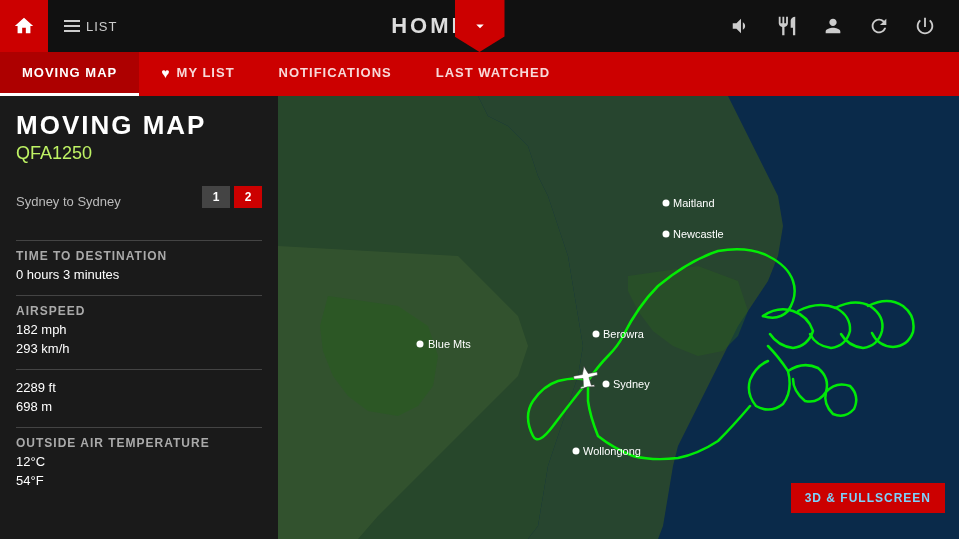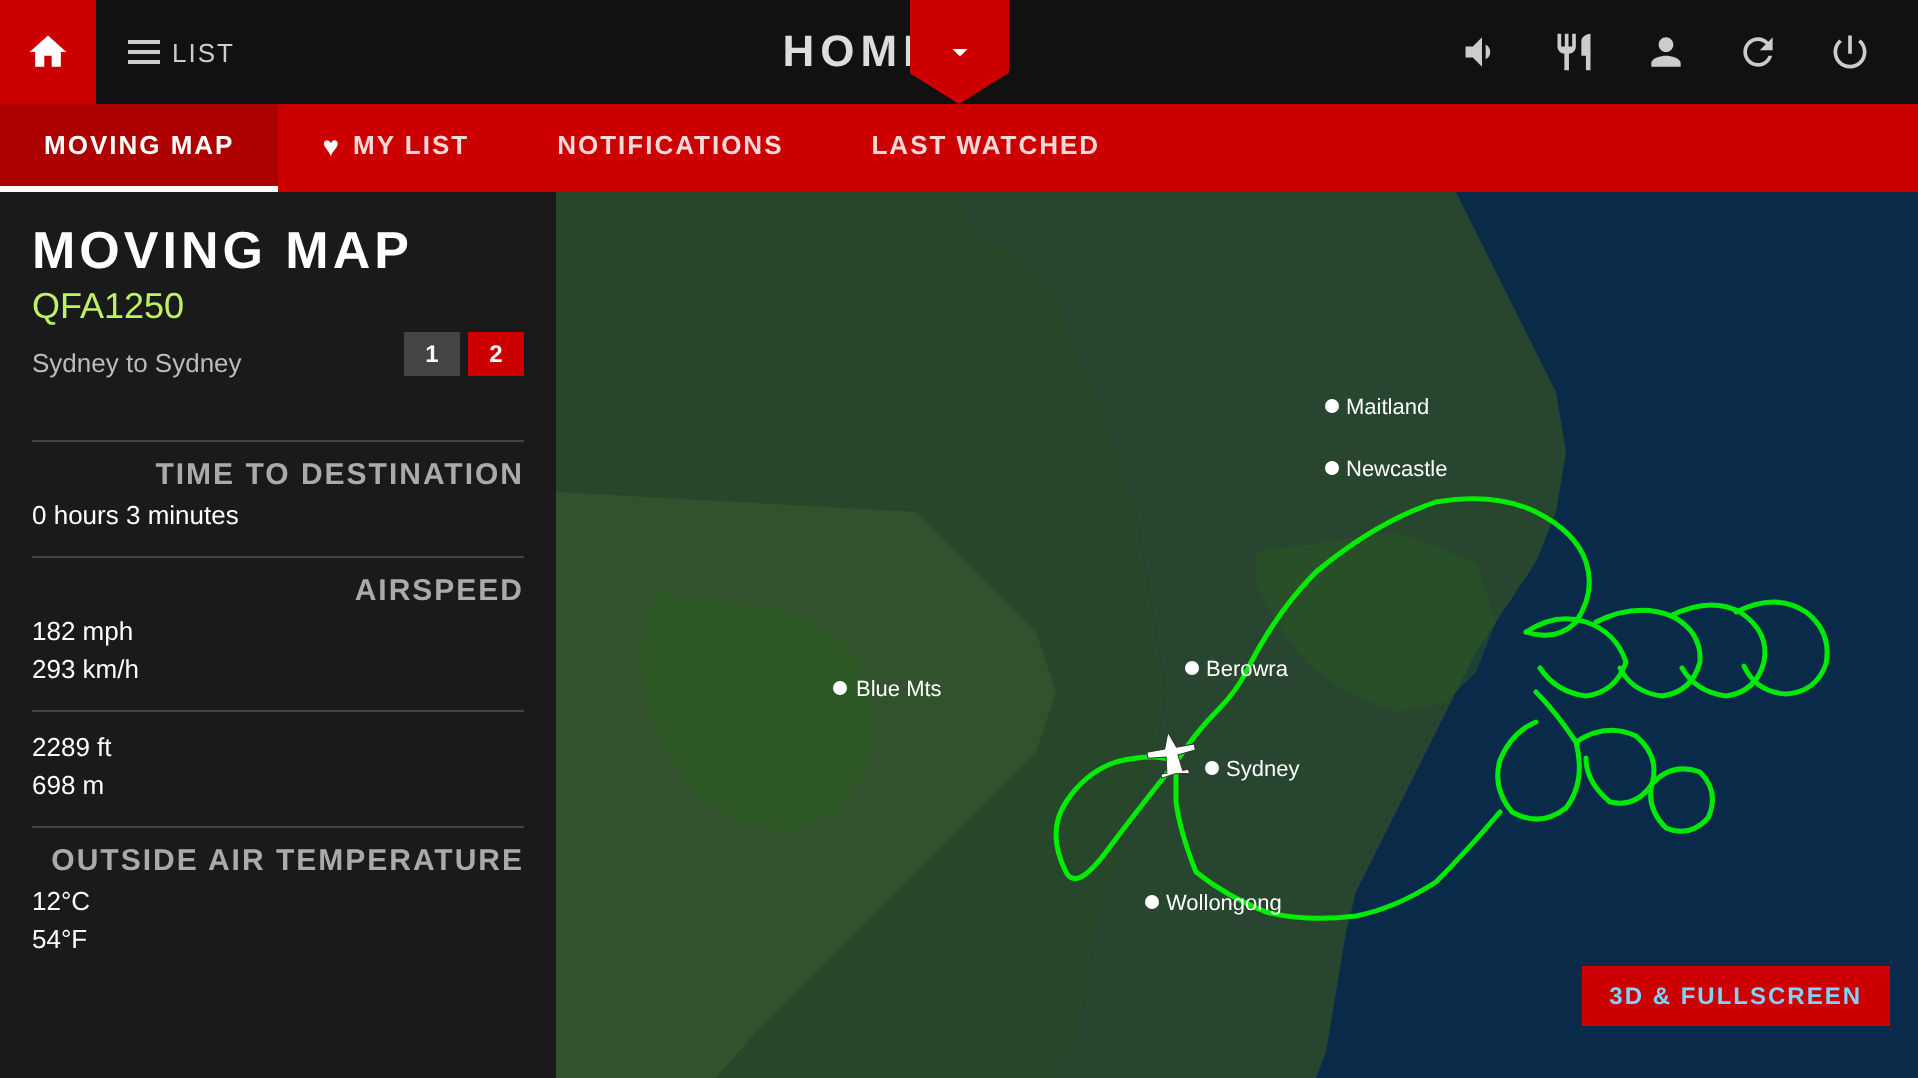--- a/index.html
+++ b/index.html
@@ -167,26 +167,25 @@
     }
 
     .divider {
       width: 100%;
       height: 1px;
       background: #444;
       margin: 8px 0;
     }
 
     .stat-label {
-      font-size: 15px;
+      font-size: 12px;
       font-weight: bold;
       letter-spacing: 1px;
       color: #aaa;
       margin-bottom: 2px;
-      text-align: right;
     }
     .stat-value {
       font-size: 13px;
       color: white;
       line-height: 1.5;
     }
     .stat-block {
       margin-bottom: 2px;
     }
 
@@ -303,21 +302,21 @@
   <div class="tab-item">
     <span>LAST WATCHED</span>
   </div>
 </div>
 
 <div class="main-content">
 
   <div class="left-panel">
     <div class="page-title">MOVING MAP</div>
     <div class="flight-info">QFA1250</div>
-    <div style="display:flex;align-items:center;justify-content:space-between;margin-bottom:10px;">
+    <div style="display:flex;align-items:center;justify-content:space-between;margin-bottom:10px;margin-top:20px;">
       <div class="flight-route">Sydney to Sydney</div>
       <div class="view-buttons">
         <button class="view-btn inactive">1</button>
         <button class="view-btn active">2</button>
       </div>
     </div>
 
     <div class="divider"></div>
     <div class="stat-block">
       <div class="stat-label">TIME TO DESTINATION</div>

